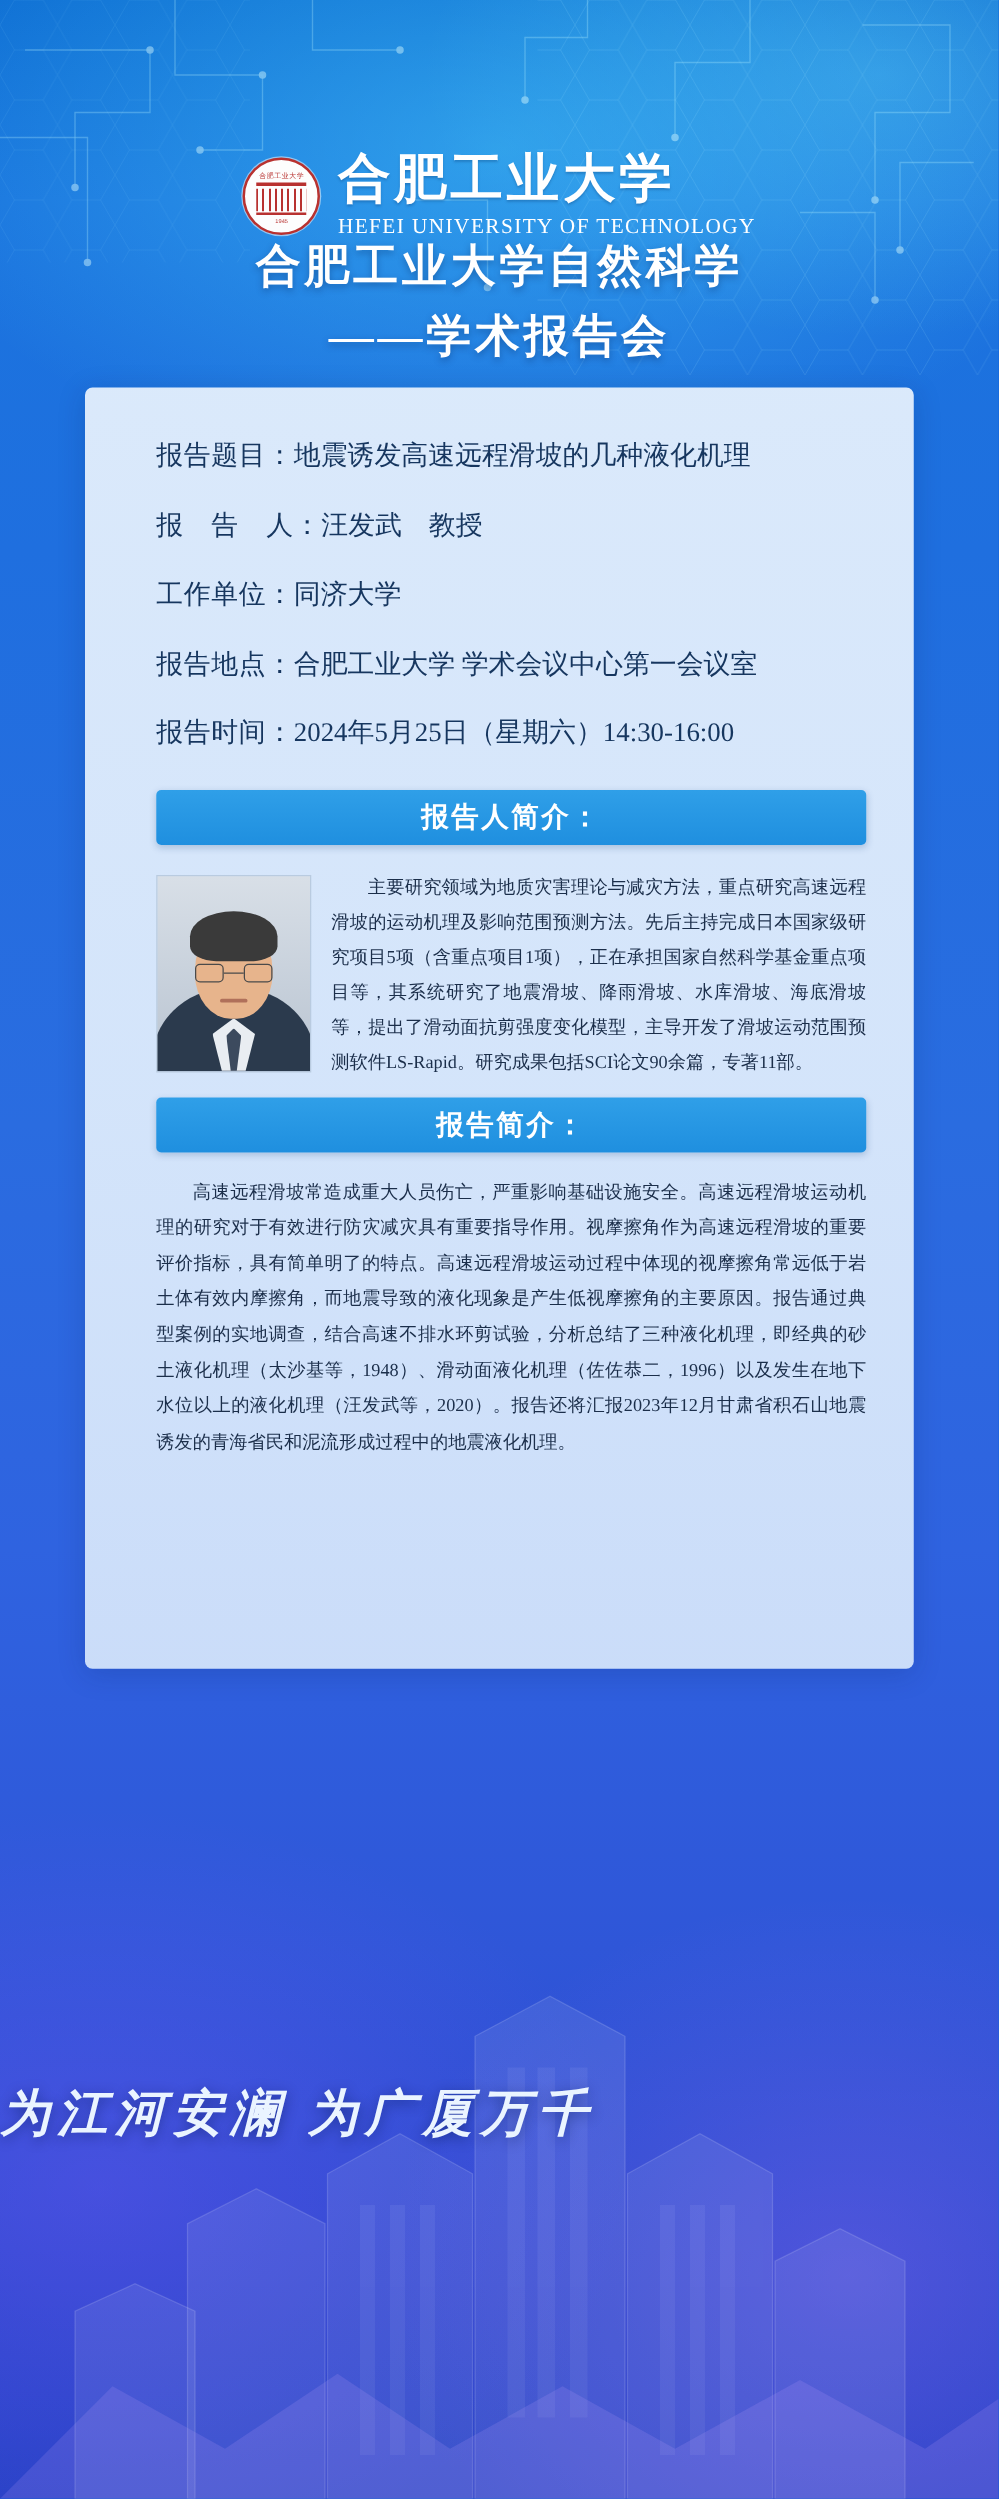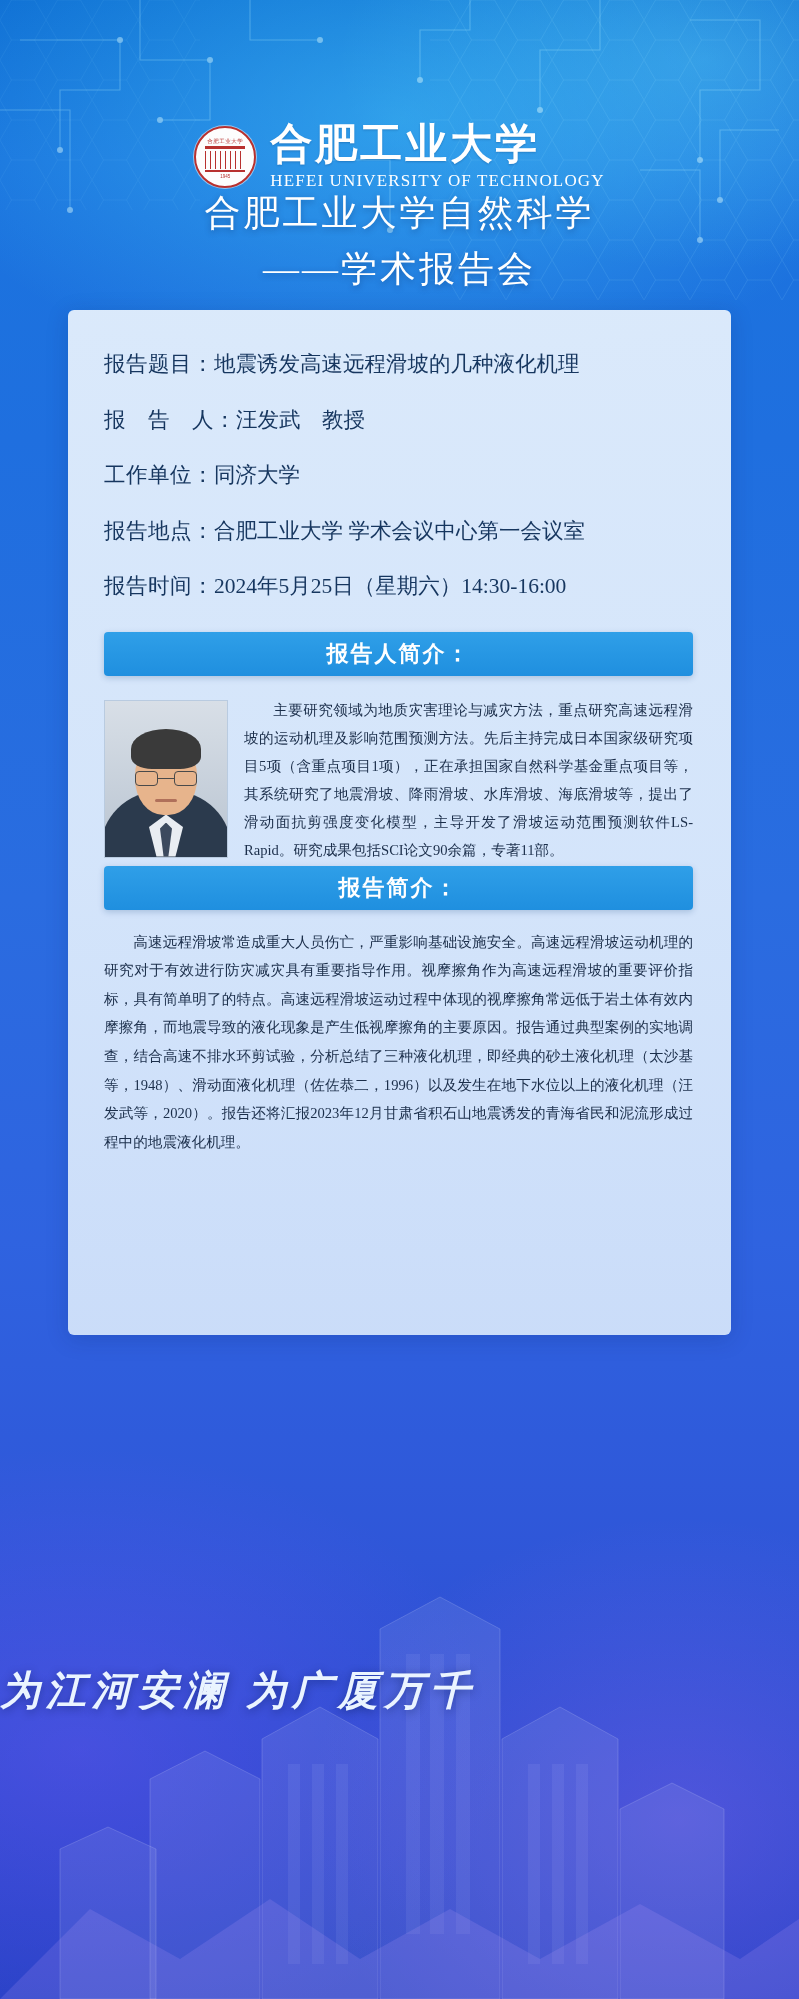--- a/index.html
+++ b/index.html
@@ -96,54 +96,54 @@
   }
 
   
   .headline {
     position: absolute;
     top: 186px; left: 0; width: 799px;
     text-align: center;
   }
   .headline .l1, .headline .l2 {
     font-family: "Liberation Serif", serif;
-    font-weight: normal;
+    font-weight: bold;
     font-size: 36px;
     color: #ffffff;
     letter-spacing: 3px;
     text-shadow: 0 2px 6px rgba(0,30,80,.35);
     line-height: 1.55;
   }
 
   
   .card {
     position: absolute;
     left: 68px; top: 310px;
     width: 663px;
     min-height: 1025px;
     background: linear-gradient(180deg, rgba(226,238,252,.96) 0%, rgba(221,235,252,.95) 55%, rgba(214,230,251,.93) 100%);
     border-radius: 6px;
     box-shadow: 0 4px 22px rgba(5,35,90,.18);
-    padding: 44px 38px 34px 36px;
+    padding: 44px 38px 34px 57px;
   }
 
   
   .info-line {
     font-family: "Liberation Serif", serif;
     font-size: 21.5px;
     color: #16365f;
     line-height: 1;
     margin-bottom: 34px;
     white-space: nowrap;
   }
   .info-line .lbl { letter-spacing: .5px; }
 
   
   .banner {
-    margin-top: 2px;
+    margin-top: 14px;
     height: 44px;
     background: linear-gradient(180deg, #2f9fe8 0%, #1f8fdf 100%);
     border-radius: 4px;
     display: flex; align-items: center; justify-content: center;
     box-shadow: 0 2px 6px rgba(10,60,120,.22);
   }
   .banner span {
     font-family: "Liberation Serif", serif;
     font-weight: bold;
     font-size: 22px;

